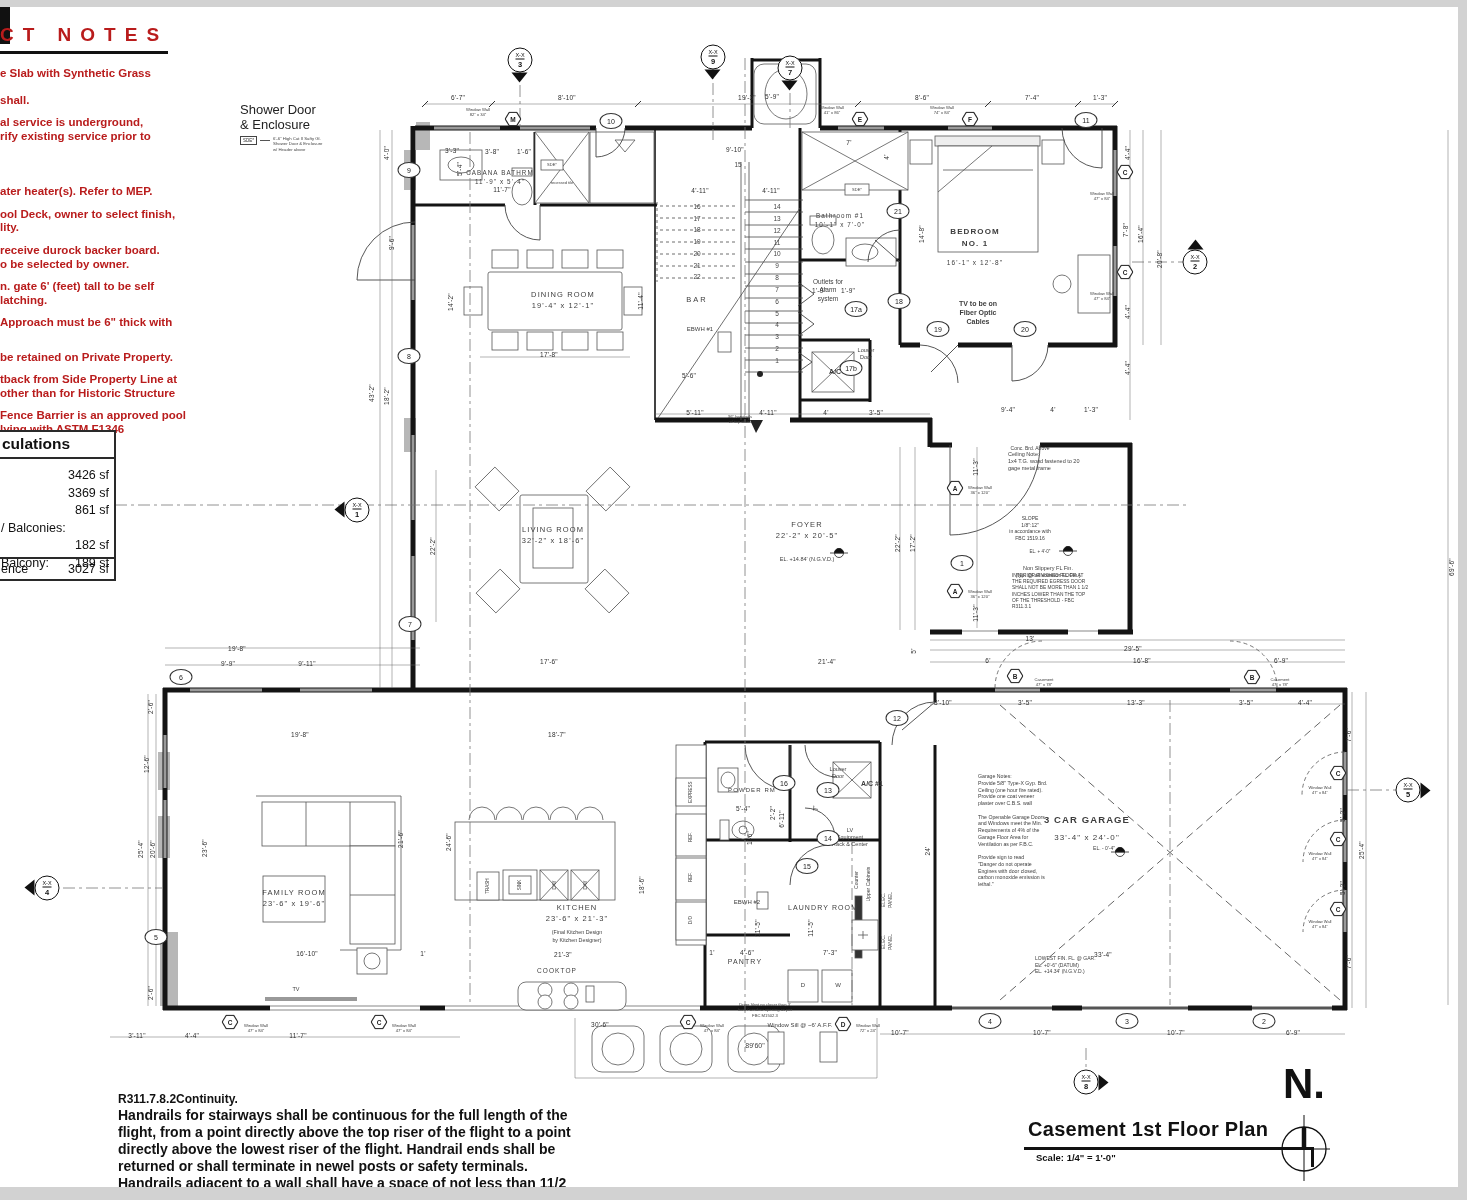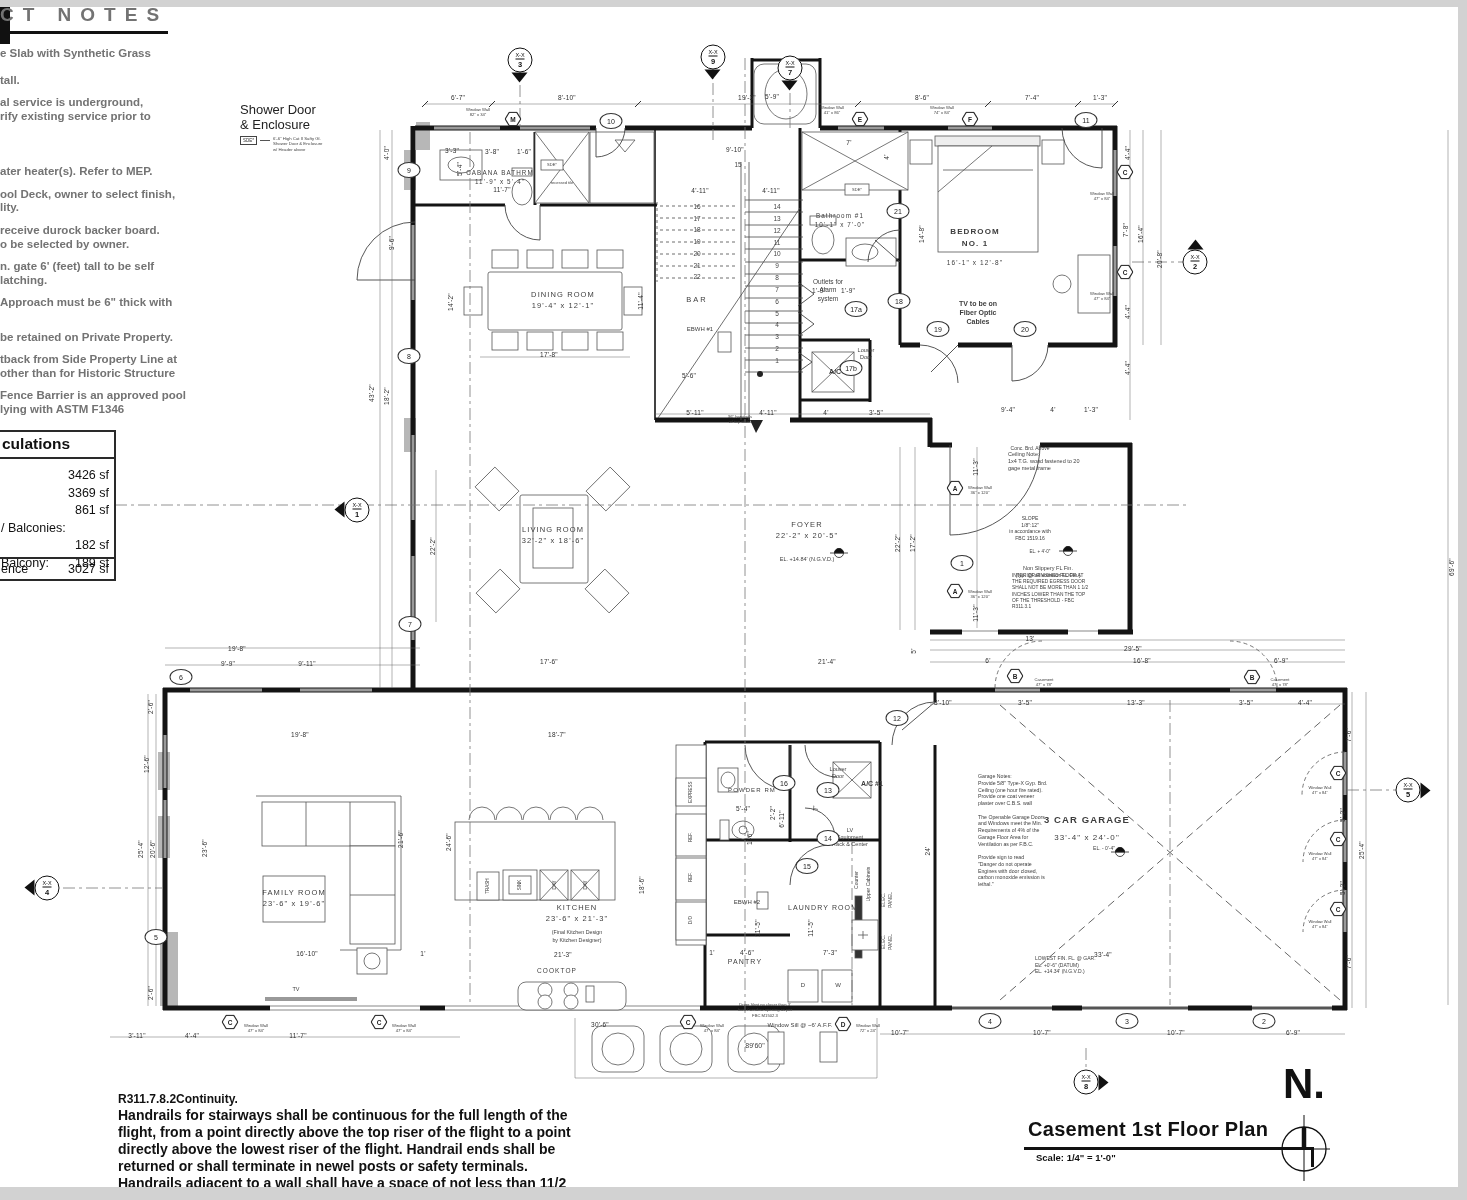--- a/index.html
+++ b/index.html
@@ -12,21 +12,21 @@
 .key{position:absolute;width:21px;height:14px;border:1px solid #333;border-radius:50%;font-size:7px;color:#222;display:flex;align-items:center;justify-content:center;background:#fff;transform:translate(-50%,-50%);white-space:nowrap}
 .hex{position:absolute;width:17px;height:15px;transform:translate(-50%,-50%);background:#2a2a2a;clip-path:polygon(27% 0,73% 0,100% 50%,73% 100%,27% 100%,0 50%);display:flex;align-items:center;justify-content:center}
 .hex i{font-style:normal;width:14.4px;height:12.6px;background:#fff;clip-path:polygon(27% 0,73% 0,100% 50%,73% 100%,27% 100%,0 50%);display:flex;align-items:center;justify-content:center;font-size:6.5px;font-weight:bold;color:#222}
 .sec{position:absolute;width:25px;height:25px;transform:translate(-50%,-50%)}
 .sec .circ{position:absolute;inset:0;border:1.2px solid #111;border-radius:50%;background:#fff;display:flex;flex-direction:column;align-items:center;justify-content:center;line-height:1;z-index:2}
 .sec .circ span{font-size:5.5px;color:#111;border-bottom:.8px solid #111;padding-bottom:1px;margin-bottom:1px}
 .sec .circ b{font-size:7.5px;color:#111}
 .tri-wrap{position:absolute;inset:-10px;z-index:1}
 .tri{position:absolute;top:0;left:50%;transform:translateX(-50%);width:0;height:0;border-left:8px solid transparent;border-right:8px solid transparent;border-bottom:10px solid #111}
 .stair{position:absolute;font-size:6.5px;color:#444;transform:translate(-50%,-50%)}
-.notes-panel{position:absolute;left:0;top:4px;width:252px;color:#737373}
+.notes-panel{position:absolute;left:0;top:24px;width:252px;color:#b91c1c}
 .note-title{font-size:19px;font-weight:bold;letter-spacing:9px;border-bottom:3px solid #111;padding-bottom:5px;margin-bottom:13px;width:168px;white-space:nowrap}
 .note-item{font-size:11.5px;font-weight:bold;line-height:1.18;white-space:pre-line;margin-bottom:9px}
 .note-item:nth-child(1){margin-bottom:13px}
 .note-item:nth-child(3){margin-bottom:42px}
 .note-item:nth-child(8){margin-bottom:21px}
 .shower-block{position:absolute;left:240px;top:103px;width:130px;color:#222}
 .sh1{font-size:13px;line-height:1.15}
 .sh-row{display:flex;align-items:flex-start;margin-top:3px}
 .sde-box{border:1px solid #444;font-size:4.5px;padding:1px 2px;color:#333;margin-right:3px}
 .sh-dash{width:10px;border-top:1px solid #555;margin-top:4px;margin-right:3px}
@@ -629,21 +629,21 @@
       <div class="stair" style="left: 697px; top: 252.8px; transform: translate(-50%, -50%);">20</div>
       <div class="stair" style="left: 697px; top: 264.5px; transform: translate(-50%, -50%);">21</div>
       <div class="stair" style="left: 697px; top: 276.2px; transform: translate(-50%, -50%);">22</div>
       <div class="stair" style="left: 738px; top: 164px; transform: translate(-50%, -50%);">15</div>
     </div>
 
 <div class="notes-panel">
   <div class="note-title">CT  NOTES</div>
   <div id="note-items">
         <div class="note-item" style="white-space: pre-line;">e Slab with Synthetic Grass</div>
-        <div class="note-item" style="white-space: pre-line;">tall.</div>
+        <div class="note-item" style="white-space: pre-line;">shall.</div>
         <div class="note-item" style="white-space: pre-line;">al service is underground,
 rify existing service prior to</div>
         <div class="note-item" style="white-space: pre-line;">ater heater(s). Refer to MEP.</div>
         <div class="note-item" style="white-space: pre-line;">ool Deck, owner to select finish,
 lity.</div>
         <div class="note-item" style="white-space: pre-line;">receive durock backer board.
 o be selected by owner.</div>
         <div class="note-item" style="white-space: pre-line;">n. gate 6' (feet) tall to be self
 latching.</div>
         <div class="note-item" style="white-space: pre-line;">Approach must be 6" thick with</div>

